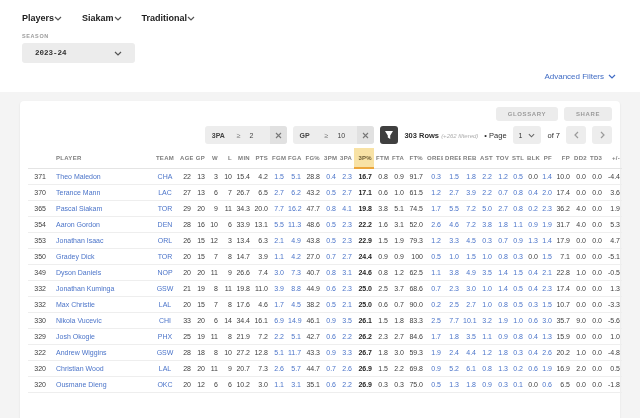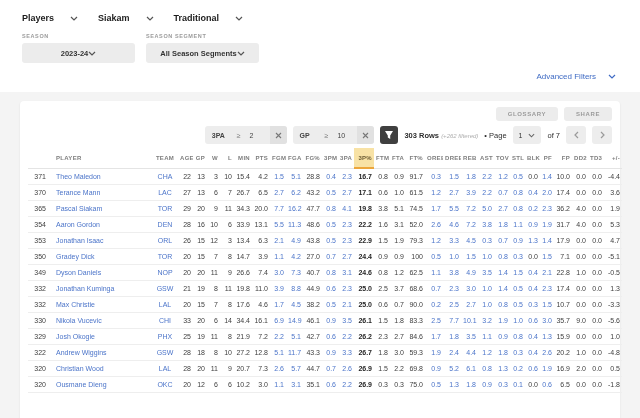--- a/index.html
+++ b/index.html
@@ -1,31 +1,31 @@
 <!DOCTYPE html>
 <html><head>
 <meta charset="utf-8">
 <style>
   html,body{margin:0;padding:0;background:#fff;}
   .page{width:640px;height:418px;overflow:hidden;position:relative;display:flex;flex-direction:column;
         font-family:"Liberation Sans",sans-serif;background:#fff;}
 
   
   .topnav{padding:13px 0 0 22px;display:flex;gap:20px;align-items:center;}
-  .tab{display:inline-flex;align-items:center;gap:16px;font-size:9px;font-weight:bold;color:#1d1d1d;cursor:pointer;}
+  .tab{display:inline-flex;align-items:center;gap:0;font-size:9px;font-weight:bold;color:#1d1d1d;cursor:pointer;}
 
   
   .filterbar{display:flex;gap:11px;padding:10px 0 0 22px;}
   .fgroup{width:113px;}
   .flabel{font-size:5.5px;font-weight:bold;color:#9b9b9b;letter-spacing:.6px;margin-bottom:4px;text-transform:uppercase;}
-  .fselect{height:20px;background:#ececec;border-radius:3px;display:flex;align-items:center;justify-content:center;
-           padding:0 7px;font-size:7.5px;font-weight:bold;color:#333;cursor:pointer;}
+  .fselect{height:20px;background:#ececec;border-radius:3px;display:flex;align-items:center;justify-content:space-between;
+           padding:0 13px;font-size:7.5px;font-weight:bold;color:#333;cursor:pointer;font-family:Liberation Mono, monospace;}
 
   .advrow{display:flex;justify-content:flex-end;padding:9px 24px 11px 0;}
-  .advlink{display:inline-flex;align-items:center;gap:12px;font-size:8px;color:#3f6bc4;cursor:pointer;text-decoration:none;}
+  .advlink{display:inline-flex;align-items:center;gap:4px;font-size:8px;color:#3f6bc4;cursor:pointer;text-decoration:none;}
 
   
   .band{flex:1;background:#f4f4f4;padding:9px 20px 0;}
   .card{background:#fff;border-radius:4px 4px 0 0;box-shadow:0 1px 2px rgba(0,0,0,.10);padding:6px 8px 0;height:100%;box-sizing:border-box;}
 
   .actions{display:flex;justify-content:flex-end;gap:6px;}
   .gbtn{border:none;background:#ececec;color:#9a9a9a;font-family:inherit;font-size:6px;font-weight:bold;
         letter-spacing:.6px;padding:4px 12px;border-radius:3px;cursor:pointer;}
 
   .toolbar{display:flex;justify-content:flex-end;align-items:center;gap:6px;margin-top:5px;}
@@ -80,29 +80,20 @@
           <path d="M1 1l3 3 3-3" stroke="#555" stroke-width="1.2" fill="none"></path>
         </svg>
     </span>
   </div>
 
   <div class="filterbar">
     <div class="fgroup">
       <div class="flabel">SEASON</div>
       <div class="fselect">
         <span>2023-24</span>
-        <svg width="8" height="5" viewBox="0 0 8 5">
-            <path d="M1 1l3 3 3-3" stroke="#555" stroke-width="1.2" fill="none"></path>
-          </svg>
-      </div>
-    </div>
-    <div class="fgroup">
-      <div class="flabel">SEASON SEGMENT</div>
-      <div class="fselect">
-        <span>All Season Segments</span>
         <svg width="8" height="5" viewBox="0 0 8 5">
             <path d="M1 1l3 3 3-3" stroke="#555" stroke-width="1.2" fill="none"></path>
           </svg>
       </div>
     </div>
   </div>
 
   <div class="advrow">
     <a class="advlink">
       <span>Advanced Filters</span>

